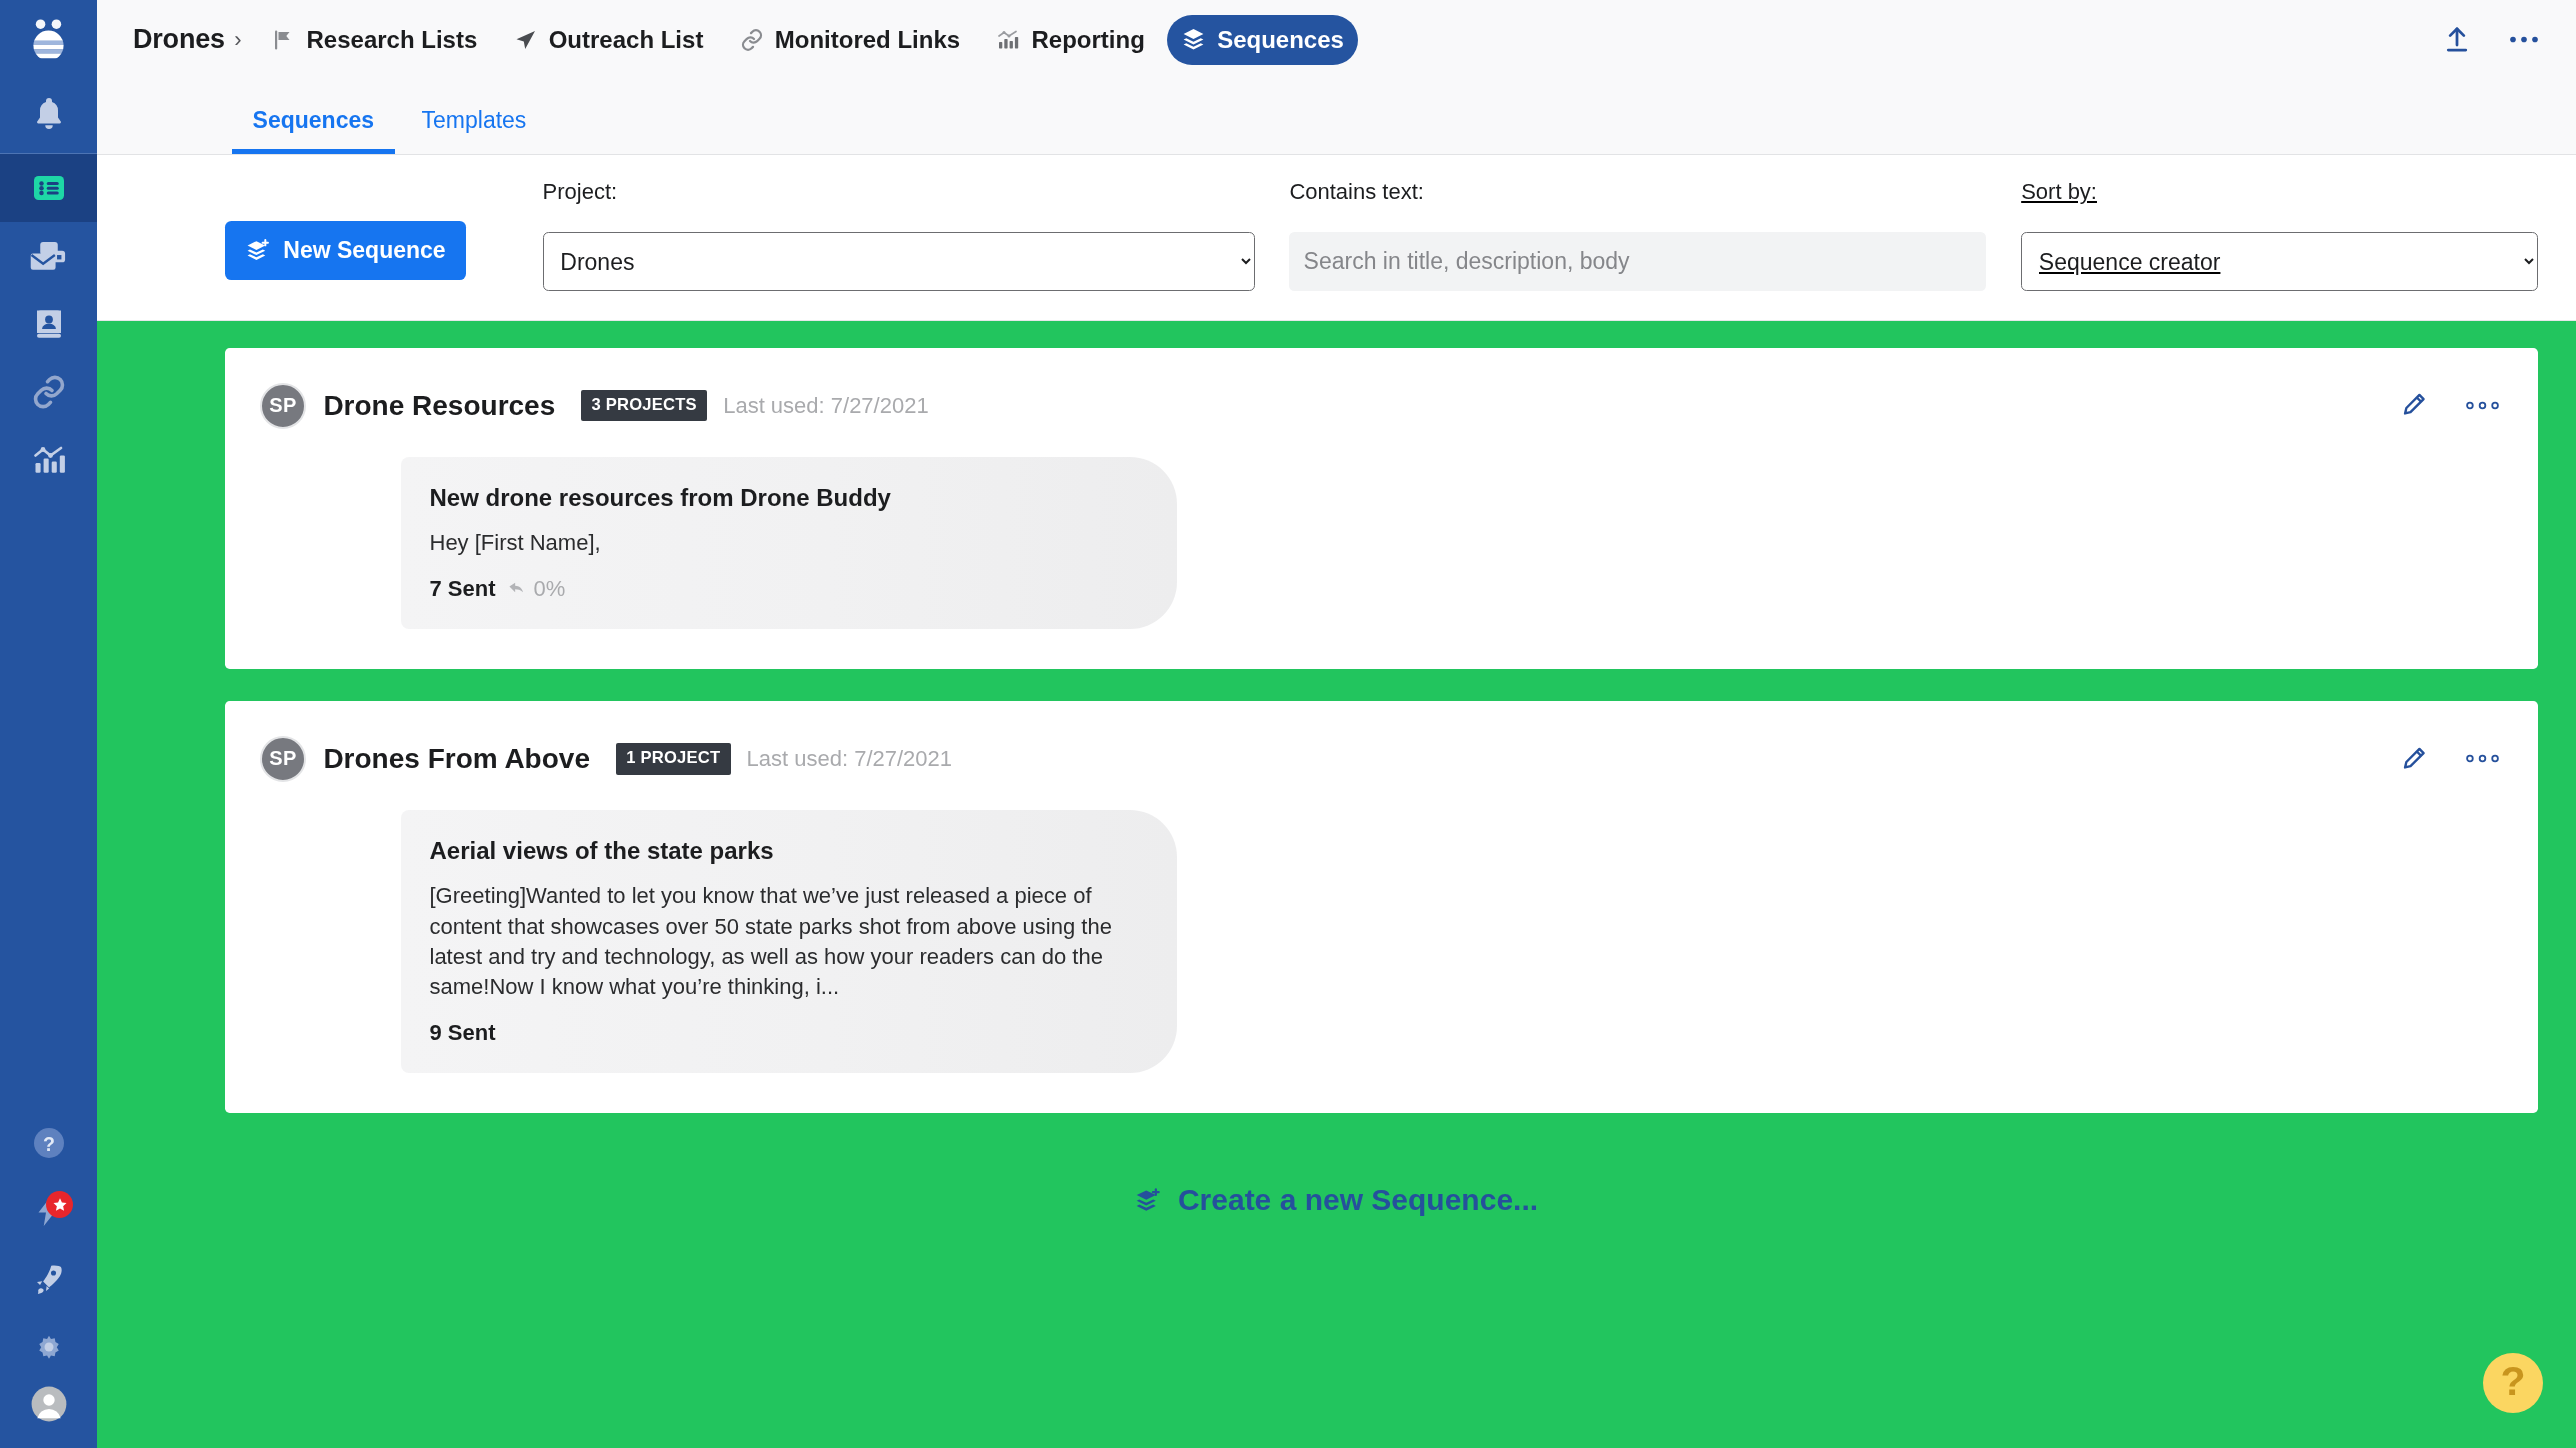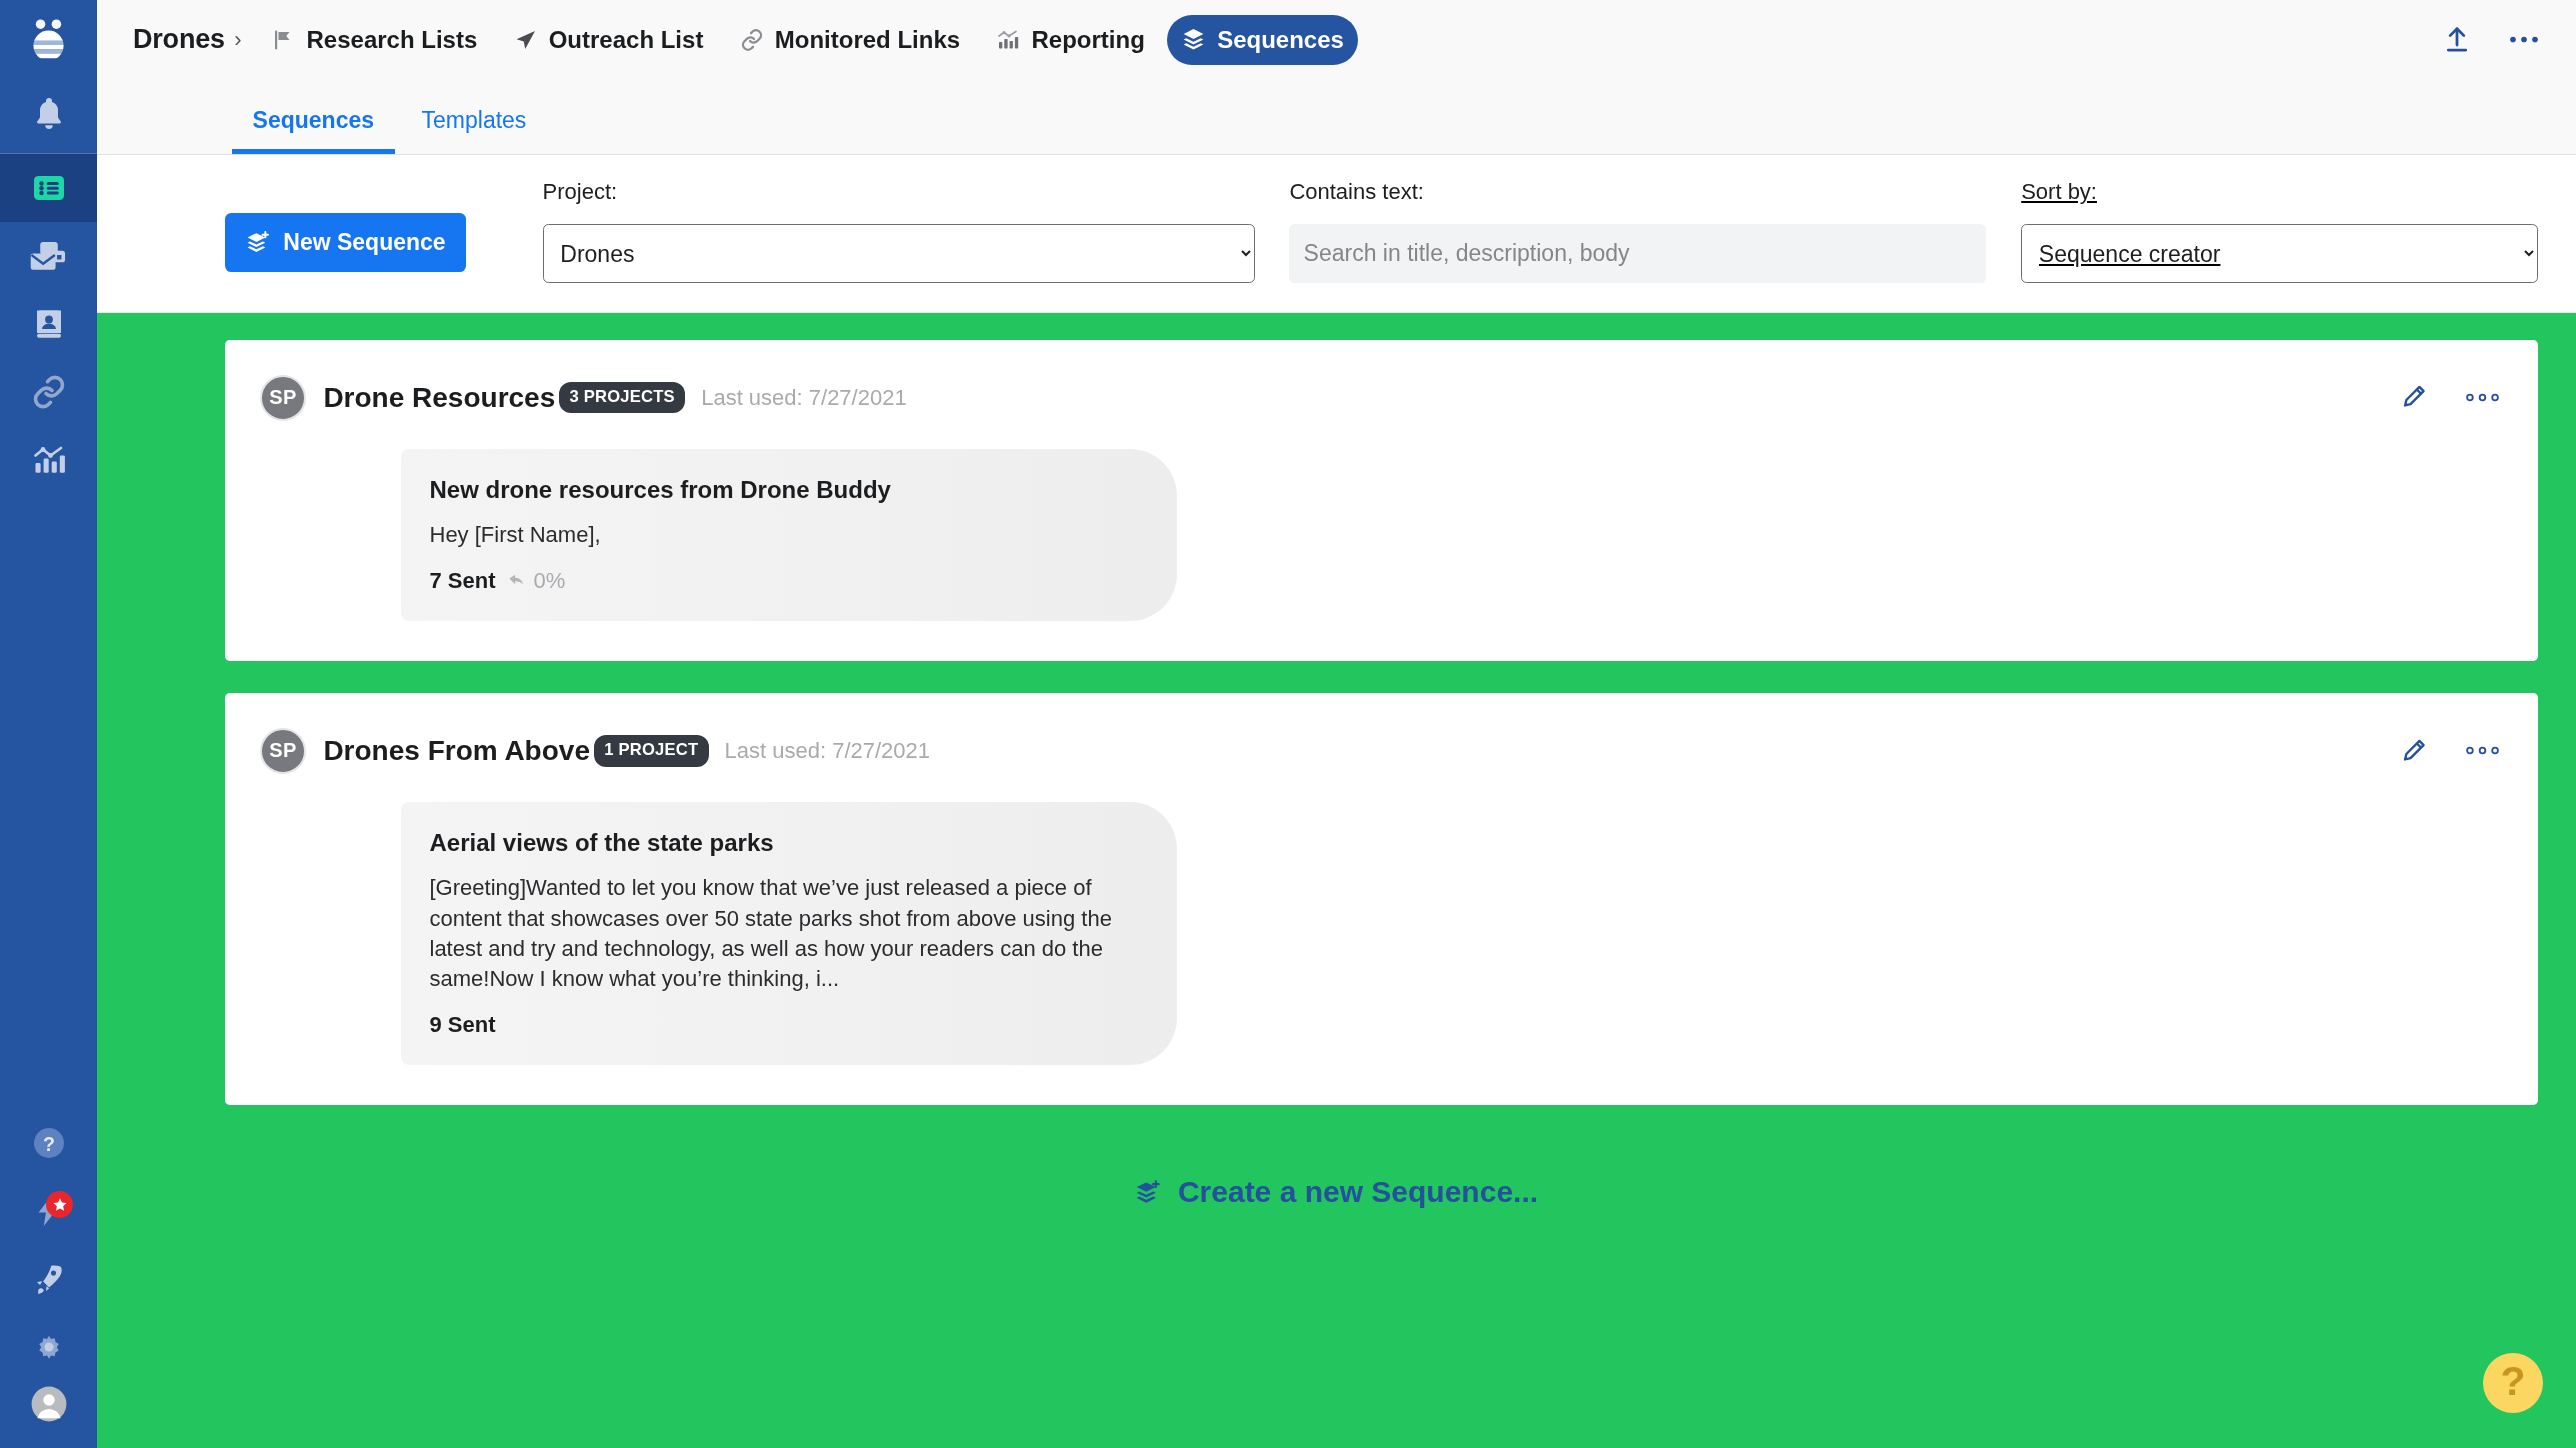--- a/index.html
+++ b/index.html
@@ -172,21 +172,21 @@
     align-items: center;
     gap: 12.7px;
     cursor: pointer;
     margin-bottom: 11px;
     font-family: "Liberation Sans", sans-serif;
   }
   .field { display: flex; flex-direction: column; }
   .field-label {
     font-size: 22px;
     color: #1c1d1f;
-    margin-bottom: 19px;
+    margin-bottom: 27px;
   }
   .f-project { width: 712px; margin-left: 59px;}
   .f-text    { width: 697px; margin-left: 17.4px;}
   .f-sort    { flex: 1 1 auto; margin-left: 17.4px; text-decoration: underline;}
   select.ctl {
     height: 59px;
     font-size: 23px;
     font-family: "Liberation Sans", sans-serif;
     color: #1c1d1f;
     background: #ffffff;
@@ -246,23 +246,23 @@
     font-weight: bold;
     color: #1c1d1f;
     margin-left: 17.4px;
     white-space: nowrap;
   }
   .pill {
     background: #353a42;
     color: #ffffff;
     font-size: 16.6px;
     font-weight: bold;
-    border-radius: 12px;
+    border-radius: 2px;
     padding: 5.5px 10.3px 6.3px 10.3px;
-    margin-left: 4px;
+    margin-left: 26px;
     letter-spacing: 0.2px;
     white-space: nowrap;
   }
   .lastused {
     font-size: 22px;
     color: #a9aaad;
     margin-left: 16px;
     white-space: nowrap;
   }
   .card-actions {

